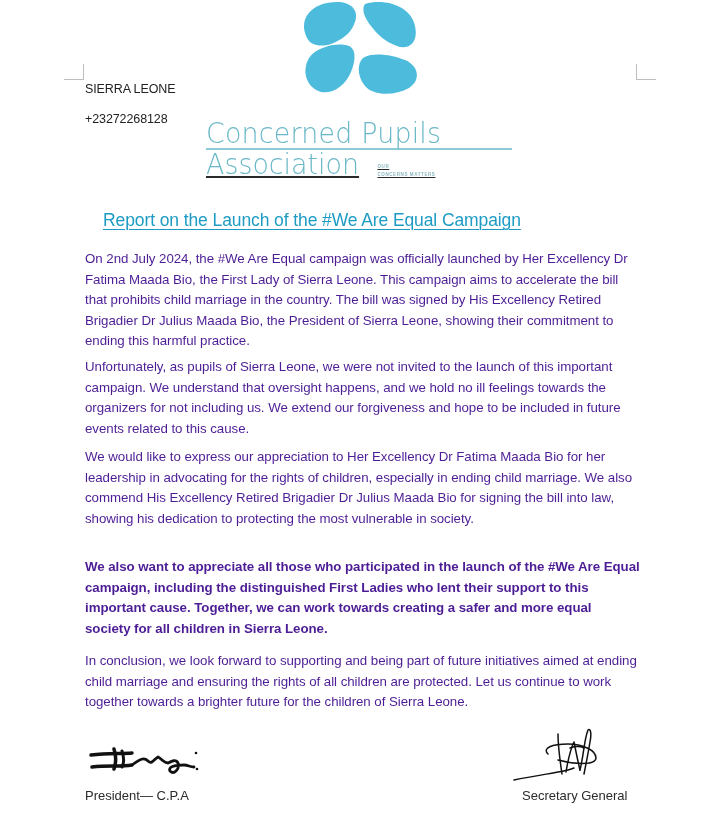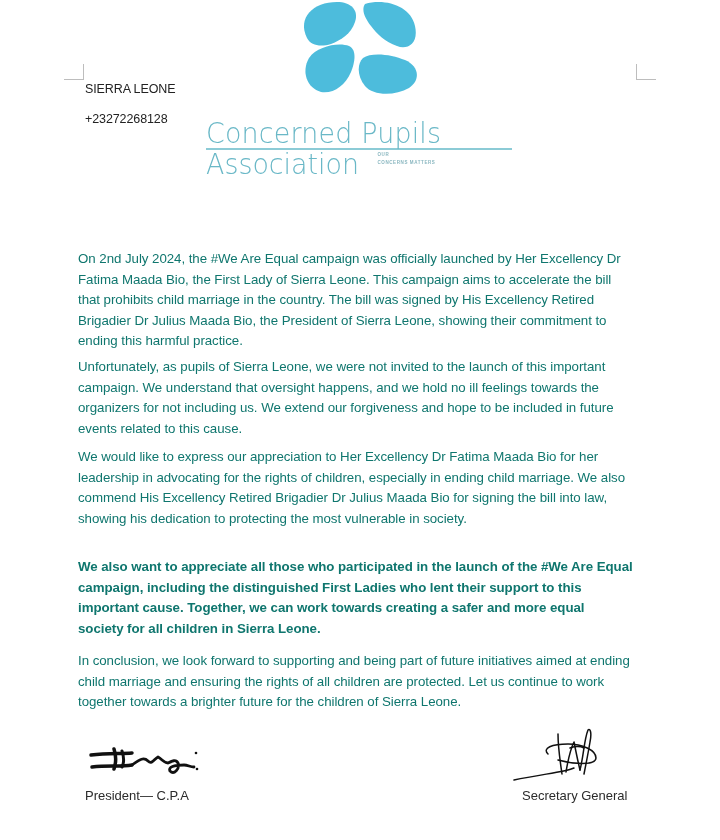--- a/index.html
+++ b/index.html
@@ -23,38 +23,38 @@
     
     .logo-mark { position: absolute; left: 293px; top: 0px; width: 136px; height: 95px; }
     .logo-word { position: absolute; left: 206px; top: 119px; width: 320px; }
     .logo-line1 {
       font-family: "DejaVu Sans", sans-serif;
       font-size: 28px; font-weight: 300; color: #6ab8c7;
       letter-spacing: 0.2px; line-height: 30px; white-space: nowrap;
       transform: scaleX(0.96); transform-origin: left;
     }
     .logo-rule { height: 2px; background: #8ccbd6; width: 306px; margin-top: -1px; margin-bottom: 1px; }
-    .logo-line2 { display: flex; align-items: flex-start; }
+    .logo-line2 { display: flex; align-items: flex-end; text-decoration: underline; }
     .logo-assoc {
       font-family: "DejaVu Sans", sans-serif;
       font-size: 28px; font-weight: 300; color: #6ab8c7; line-height: 28px;
       white-space: nowrap; transform: scaleX(0.96); transform-origin: left;
     }
     .logo-tag { margin-left: 4px; font-size: 4.5px; color: #8ab7c0; letter-spacing: 0.6px; line-height: 8px; font-weight: bold; }
 
     
     .title {
       position: absolute; left: 103px; top: 210px;
       font-size: 17.5px; color: #1d9bc4; text-decoration: underline;
       text-decoration-thickness: 1px; text-underline-offset: 3px;
       white-space: nowrap; letter-spacing: -0.1px;
     }
 
     
-    .body-text { position: absolute; left: 78px; width: 555px; font-size: 13.3px; line-height: 20.5px; color: #0f766e; letter-spacing: -0.05px; }
+    .body-text { position: absolute; left: 85px; width: 555px; font-size: 13.3px; line-height: 20.5px; color: #4c1d95; letter-spacing: -0.05px; }
     .p1 { top: 249px; }
     .p2 { top: 357px; }
     .p3 { top: 447px; }
     .p4 { top: 557px; font-weight: bold; }
     .p5 { top: 651px; }
 
     
     .sig-left { position: absolute; left: 88px; top: 745px; width: 112px; height: 36px; }
     .sig-right { position: absolute; left: 512px; top: 724px; width: 110px; height: 58px; }
     .sig-label { position: absolute; font-size: 13px; color: #2b2b2b; white-space: nowrap; text-align: center; }
@@ -92,20 +92,21 @@
     <div class="logo-rule"></div>
     <div class="logo-line2">
       <div class="logo-assoc">Association</div>
       <div class="logo-tag" style="margin-left:12px;">
         <div>OUR</div>
         <div>CONCERNS MATTERS</div>
       </div>
     </div>
   </div>
 
+  <div class="title">Report on the Launch of the #We Are Equal Campaign</div>
 
   <p class="body-text p1">On 2nd July 2024, the #We Are Equal campaign was officially launched by Her Excellency Dr Fatima Maada Bio, the First Lady of Sierra Leone. This campaign aims to accelerate the bill that prohibits child marriage in the country. The bill was signed by His Excellency Retired Brigadier Dr Julius Maada Bio, the President of Sierra Leone, showing their commitment to ending this harmful practice.</p>
   <p class="body-text p2">Unfortunately, as pupils of Sierra Leone, we were not invited to the launch of this important campaign. We understand that oversight happens, and we hold no ill feelings towards the organizers for not including us. We extend our forgiveness and hope to be included in future events related to this cause.</p>
   <p class="body-text p3">We would like to express our appreciation to Her Excellency Dr Fatima Maada Bio for her leadership in advocating for the rights of children, especially in ending child marriage. We also commend His Excellency Retired Brigadier Dr Julius Maada Bio for signing the bill into law, showing his dedication to protecting the most vulnerable in society.</p>
   <p class="body-text p4">We also want to appreciate all those who participated in the launch of the #We Are Equal campaign, including the distinguished First Ladies who lent their support to this important cause. Together, we can work towards creating a safer and more equal society for all children in Sierra Leone.</p>
   <p class="body-text p5">In conclusion, we look forward to supporting and being part of future initiatives aimed at ending child marriage and ensuring the rights of all children are protected. Let us continue to work together towards a brighter future for the children of Sierra Leone.</p>
 
   <svg class="sig-left" viewBox="0 0 112 36">
     <g fill="none" stroke="#111" stroke-linecap="round" stroke-linejoin="round">
       <path d="M3 10 C 20 8, 34 9, 44 8" stroke-width="3.5"></path>

